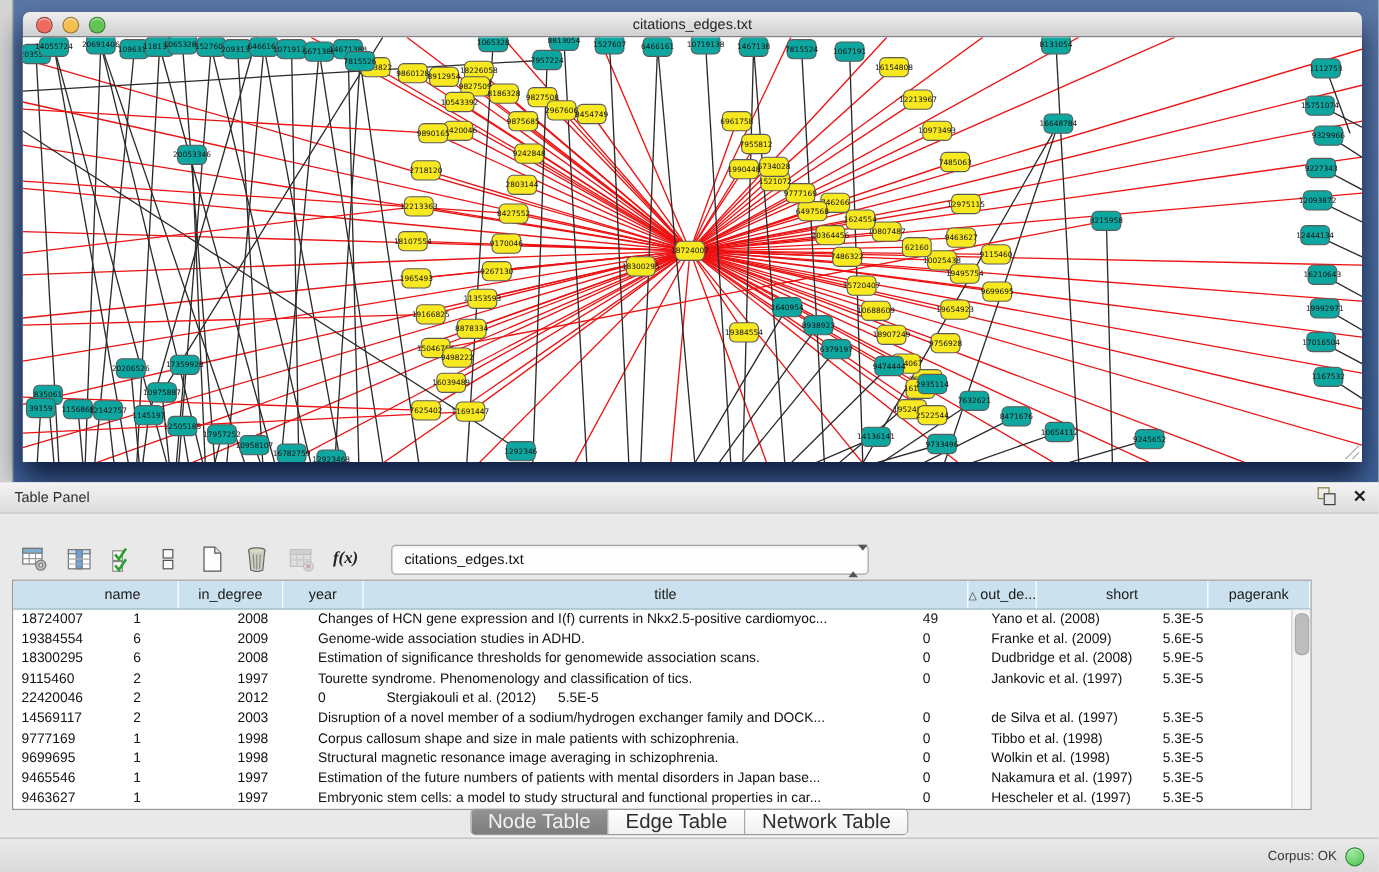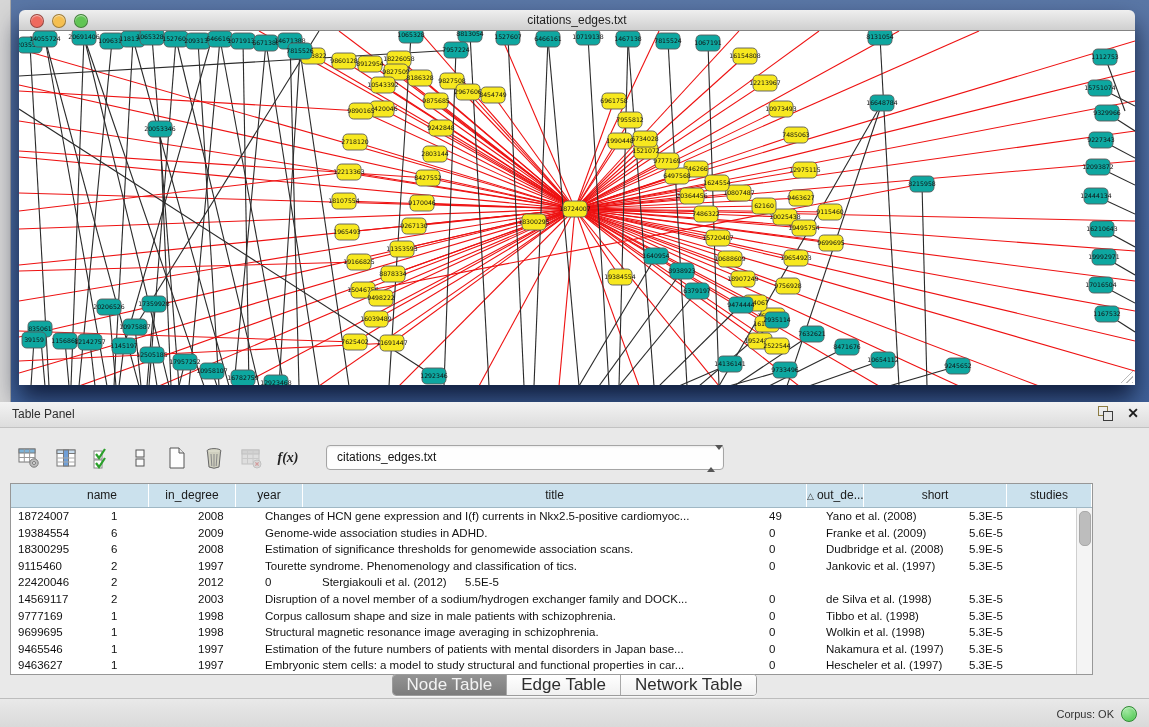--- a/index.html
+++ b/index.html
@@ -23,21 +23,21 @@
   
   .table-panel{position:absolute;left:0;top:402px;width:1149px;height:296px;background:#e9e9e9;}
   .tp-header{position:relative;height:25px;background:linear-gradient(180deg,#f3f3f3,#dddddd);border-bottom:1px solid #c2c2c2;}
   .tp-title{position:absolute;left:12px;top:0;font-size:12px;line-height:25px;color:#2e2e2e;}
   .tp-icons{position:absolute;right:10px;top:4px;display:flex;gap:14px;align-items:center;}
   .float-ic{position:relative;width:15px;height:15px;}
   .float-ic .b1{position:absolute;left:0;top:0;width:8px;height:8px;border:1px solid #8d7c42;background:transparent;}
   .float-ic .b2{position:absolute;left:5px;top:5px;width:8px;height:8px;border:1px solid #3c3c3c;background:#e6e6e6;}
   .close-ic{font-size:14px;font-weight:bold;color:#1c1c1c;line-height:15px;}
 
-  .toolbar{position:absolute;left:16px;top:43px;height:34px;display:flex;align-items:flex-start;gap:11px;}
+  .toolbar{position:absolute;left:16px;top:43px;height:34px;display:flex;align-items:flex-end;gap:11px;}
   .tb-btn{width:26px;height:26px;display:flex;align-items:center;justify-content:center;background:transparent;border:none;padding:0;}
   .fx{font-family:"Liberation Serif",serif;font-style:italic;font-weight:bold;font-size:14px;color:#222;}
   .combo{position:relative;margin-left:14px;width:396px;height:23px;background:#fefefe;border:1px solid #a5a5a5;border-radius:4px;
     box-shadow:inset 0 1px 2px rgba(0,0,0,.08);}
   .combo-text{position:absolute;left:10px;top:0;font-size:12px;line-height:23px;color:#111;}
   .spinner{position:absolute;right:7px;top:4px;width:9px;height:15px;}
   .spinner .up{width:0;height:0;border-left:4px solid transparent;border-right:4px solid transparent;border-bottom:5px solid #555;margin-bottom:4px;}
   .spinner .dn{width:0;height:0;border-left:4px solid transparent;border-right:4px solid transparent;border-top:5px solid #555;}
 
   .table-box{position:absolute;left:10px;top:81px;width:1081px;height:190px;background:#fff;border:1px solid #979797;overflow:hidden;}
@@ -883,21 +883,21 @@
     </div>
 
     <div class="table-box">
       <div class="thead" id="thead">
           <div class="th c0">name</div>
           <div class="th c1">in_degree</div>
           <div class="th c2">year</div>
           <div class="th c3">title</div>
           <div class="th c4"><span class="sort-tri">△</span>out_de...</div>
           <div class="th c5">short</div>
-          <div class="th c6">studies</div>
+          <div class="th c6">pagerank</div>
         </div>
       <div id="tbody">
           <div class="trow">
             <div class="td c0">18724007</div>
             <div class="td c1">1</div>
             <div class="td c2">2008</div>
             <div class="td c3">Changes of HCN gene expression and I(f) currents in Nkx2.5-positive cardiomyoc...</div>
             <div class="td c4">49</div>
             <div class="td c5">Yano et al. (2008)</div>
             <div class="td c6">5.3E-5</div>
@@ -936,21 +936,21 @@
             <div class="td c4">0</div>
             <div class="td c5">Stergiakouli et al. (2012)</div>
             <div class="td c6">5.5E-5</div>
           </div>
           <div class="trow">
             <div class="td c0">14569117</div>
             <div class="td c1">2</div>
             <div class="td c2">2003</div>
             <div class="td c3">Disruption of a novel member of a sodium/hydrogen exchanger family and DOCK...</div>
             <div class="td c4">0</div>
-            <div class="td c5">de Silva et al. (1998)</div>
+            <div class="td c5">de Silva et al. (1997)</div>
             <div class="td c6">5.3E-5</div>
           </div>
           <div class="trow">
             <div class="td c0">9777169</div>
             <div class="td c1">1</div>
             <div class="td c2">1998</div>
             <div class="td c3">Corpus callosum shape and size in male patients with schizophrenia.</div>
             <div class="td c4">0</div>
             <div class="td c5">Tibbo et al. (1998)</div>
             <div class="td c6">5.3E-5</div>

